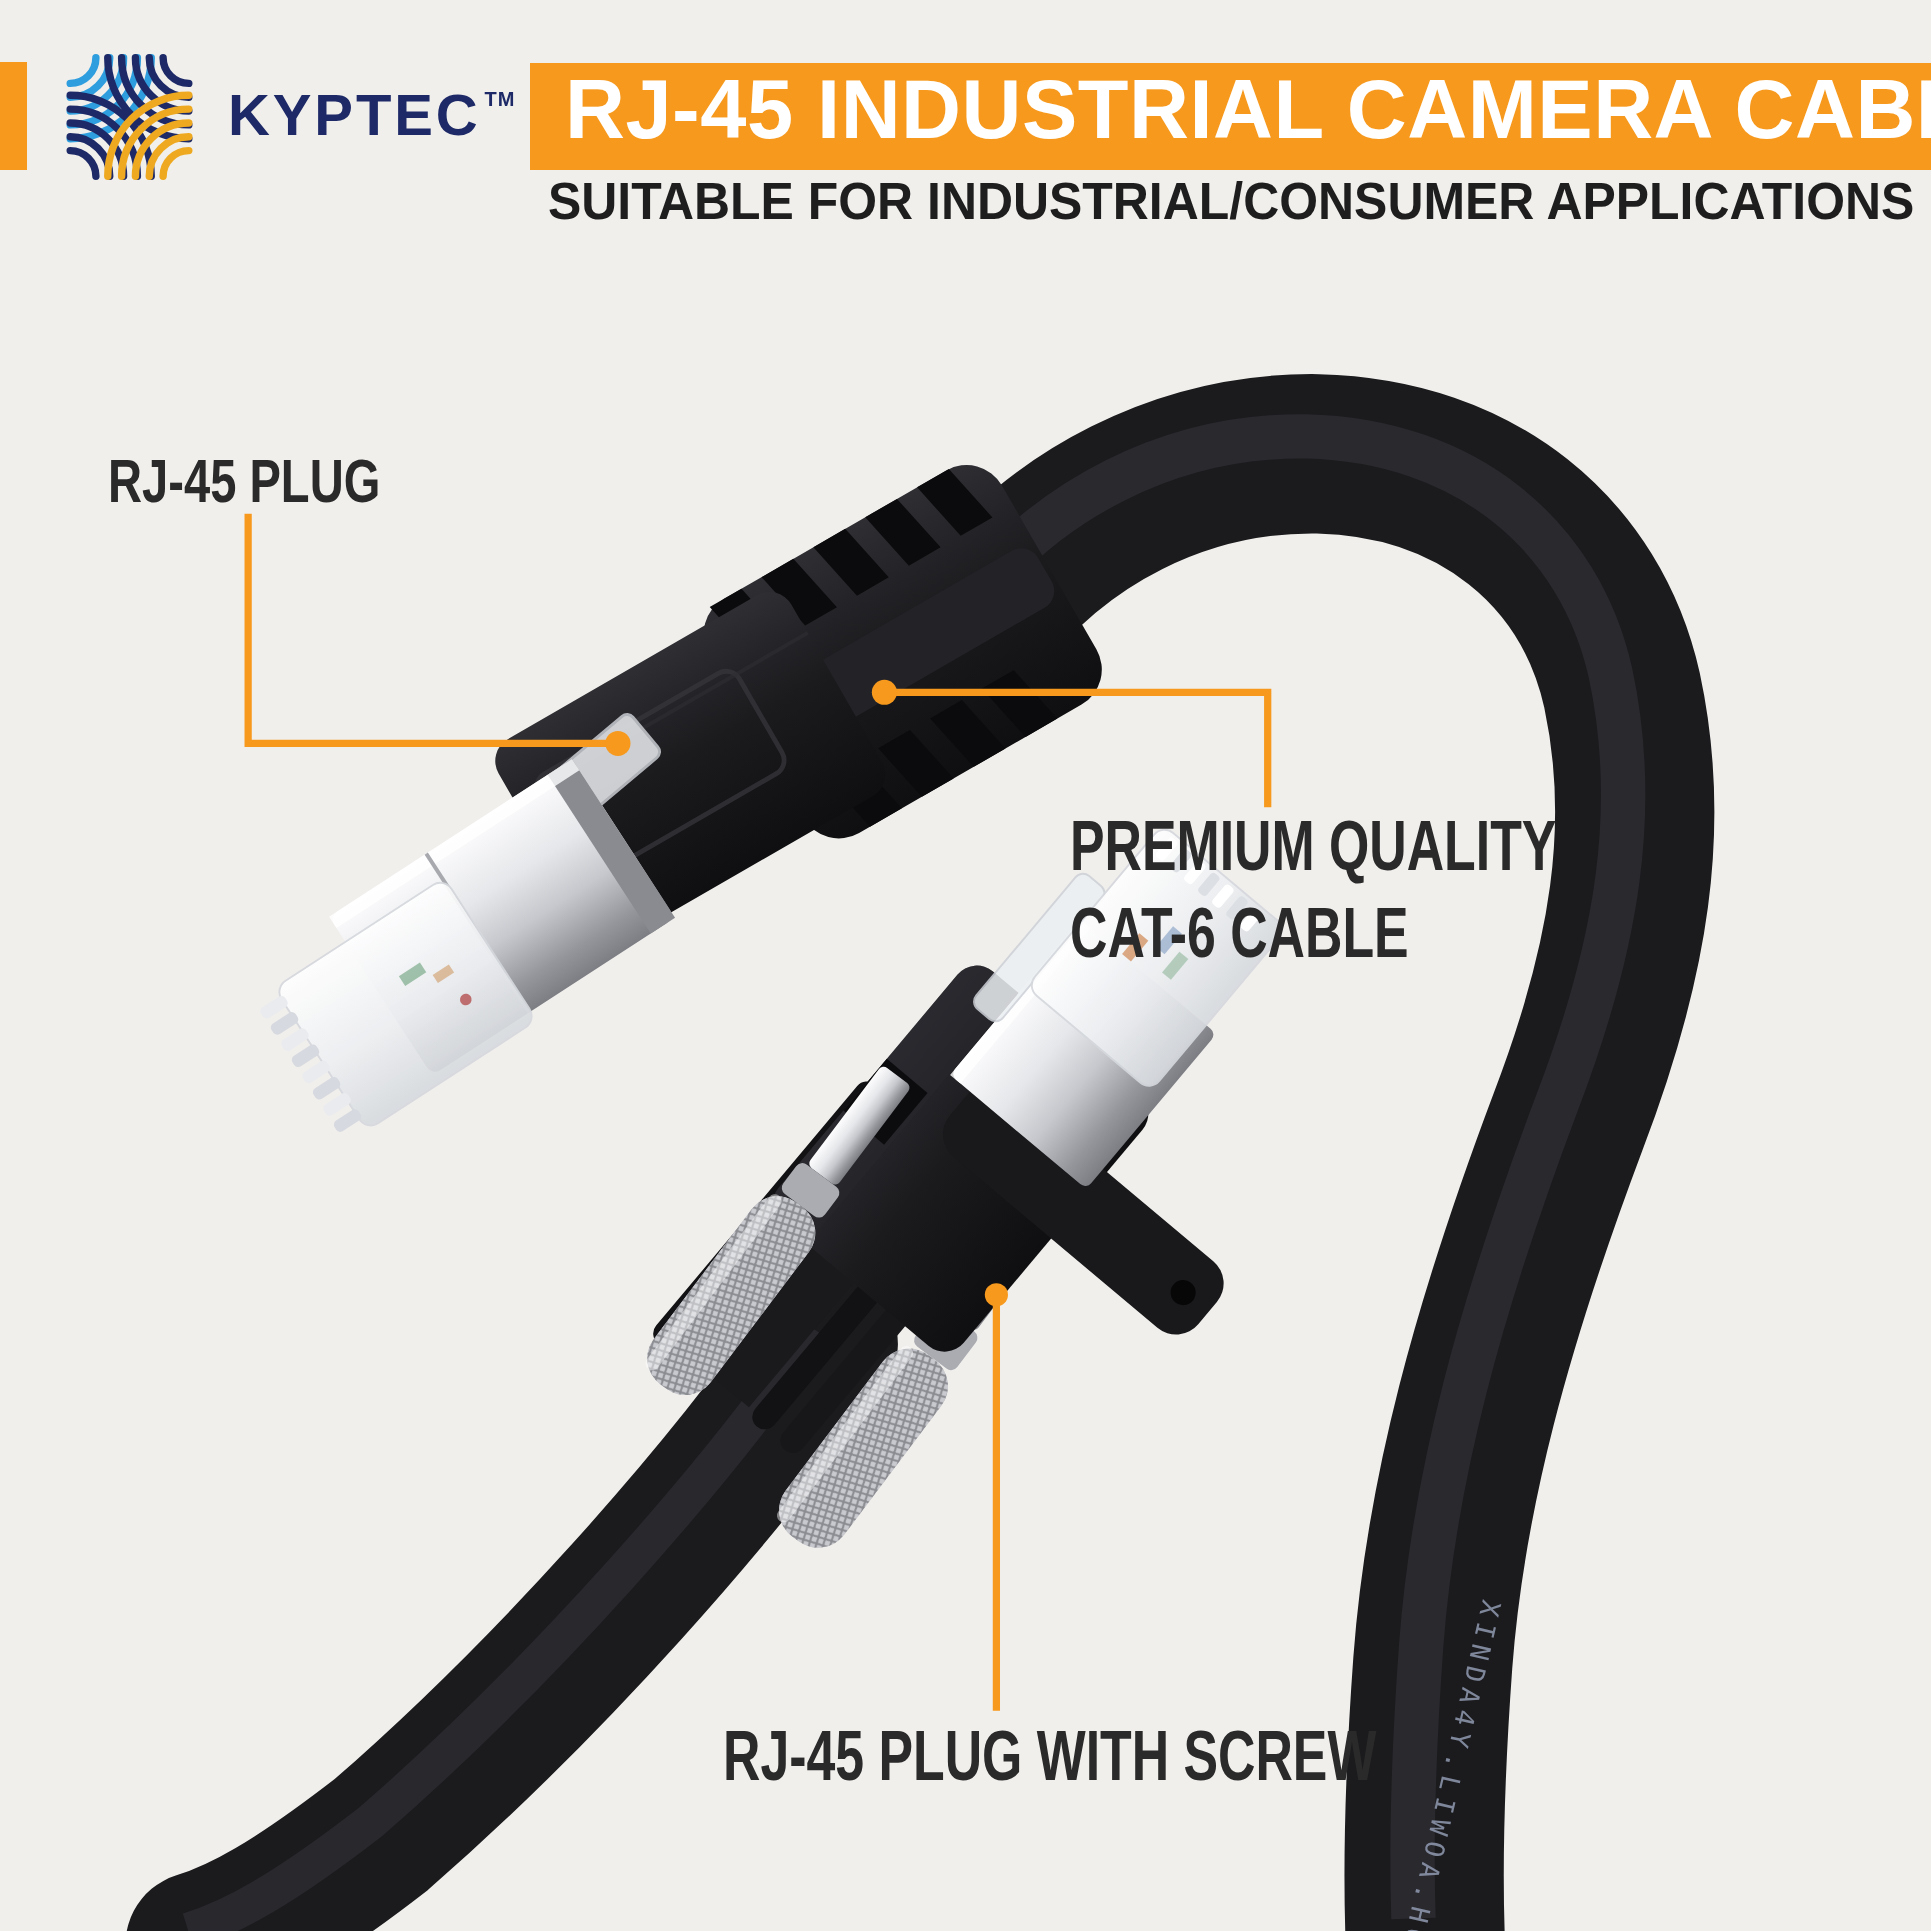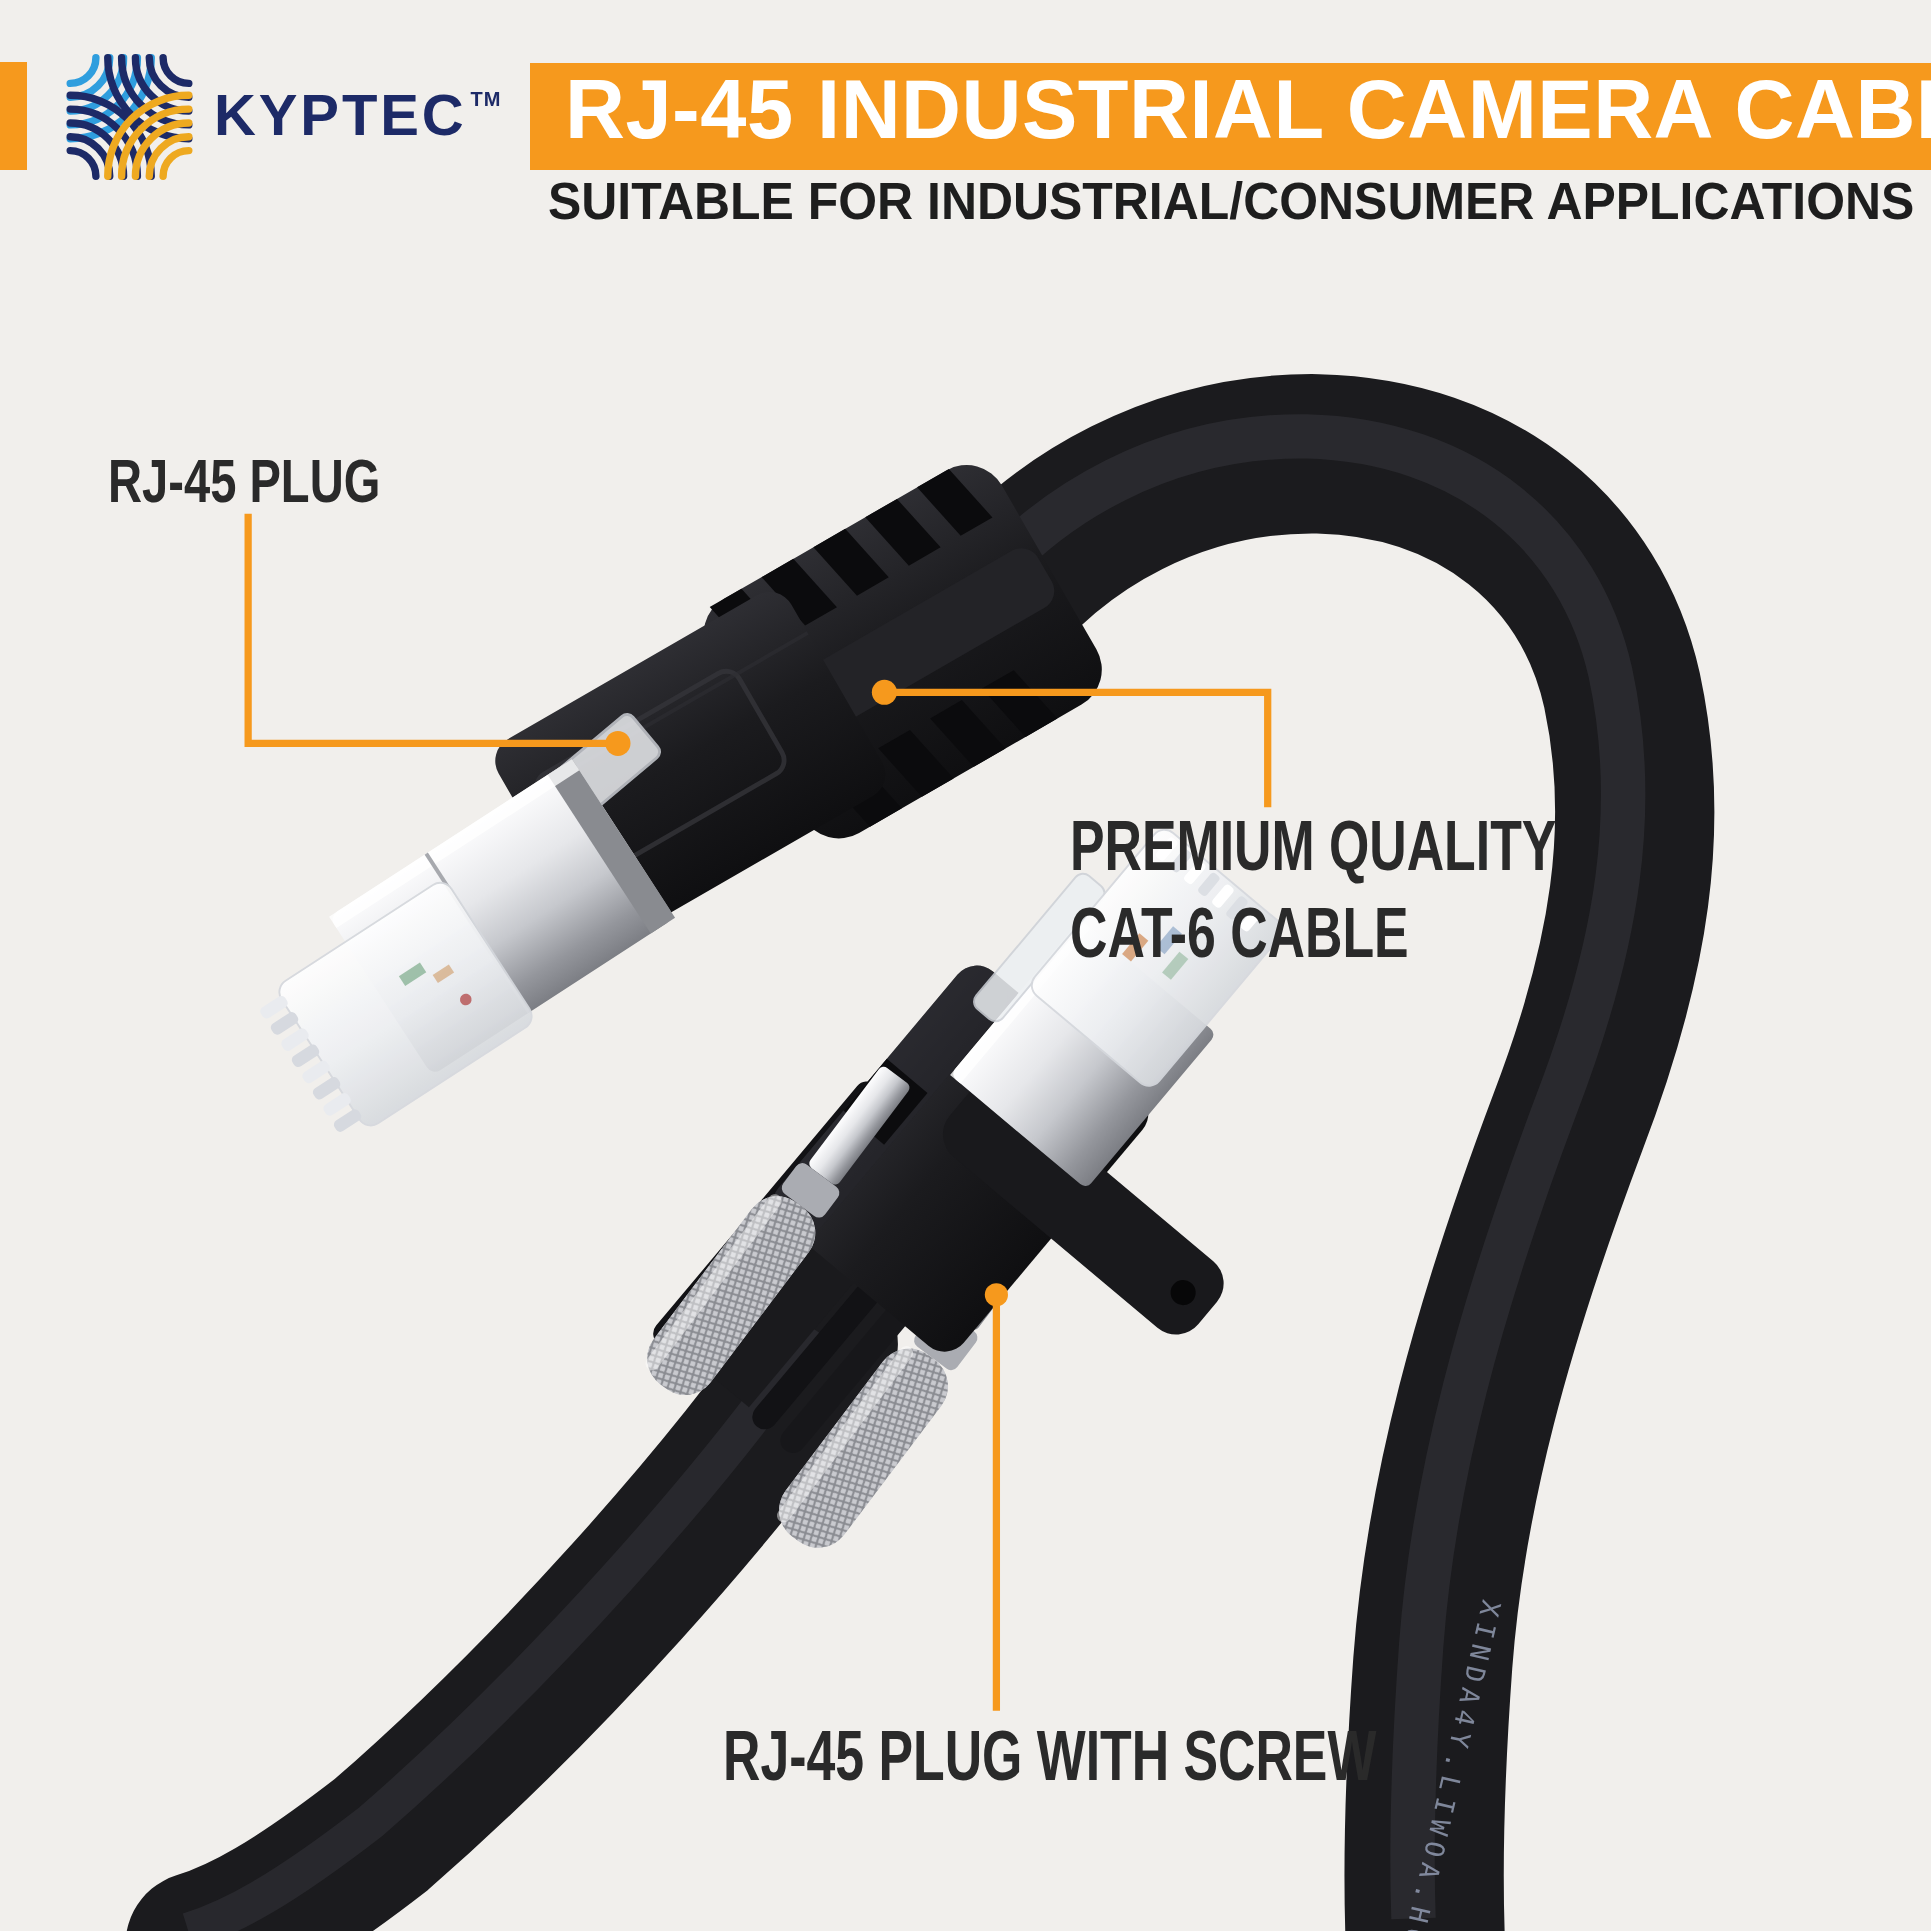--- a/index.html
+++ b/index.html
@@ -7,21 +7,21 @@
   #canvas{position:relative;width:1931px;height:1931px;background:var(--bg,#F1EFEC);overflow:hidden;}
   #scene{position:absolute;left:0;top:0;width:1931px;height:1931px;z-index:1;}
   .txt{position:absolute;z-index:3;white-space:nowrap;}
 
   
   .left-bar{position:absolute;left:0;top:62px;width:27px;height:108px;background:var(--orange,#F6991D);z-index:2;}
   .banner{position:absolute;left:530px;top:63px;width:1401px;height:107px;background:var(--orange,#F6991D);z-index:2;}
   .banner-title{left:565px;top:66px;font-size:83px;font-weight:700;color:#FFFFFF;letter-spacing:0.5px;line-height:1.05;}
   .subtitle{left:548px;top:171px;font-size:52px;font-weight:700;color:#1E1E1E;transform:scaleX(.96);transform-origin:left top;}
   .logo-box{position:absolute;left:54px;top:33px;width:151px;height:168px;z-index:2;}
-  .wordmark{left:214px;top:81px;font-size:58px;font-weight:700;color:var(--navy,#1D2A67);letter-spacing:2.9px;}
+  .wordmark{left:228px;top:81px;font-size:58px;font-weight:700;color:var(--navy,#1D2A67);letter-spacing:2.9px;}
   .wordmark .tm{font-size:20px;font-weight:700;position:relative;top:-29px;left:3.9px;letter-spacing:1px;}
 
   
   .label{font-weight:700;color:var(--dark,#2A2A2A);transform-origin:left top;}
   .label-plug{left:108px;top:445px;font-size:62px;transform:scaleX(.76);}
   .label-cable{left:1070px;top:803px;font-size:70px;line-height:87px;transform:scaleX(.74);}
   .label-screw{left:723px;top:1716px;font-size:70px;transform:scaleX(.74);}
 </style>
 </head>
 <body>

